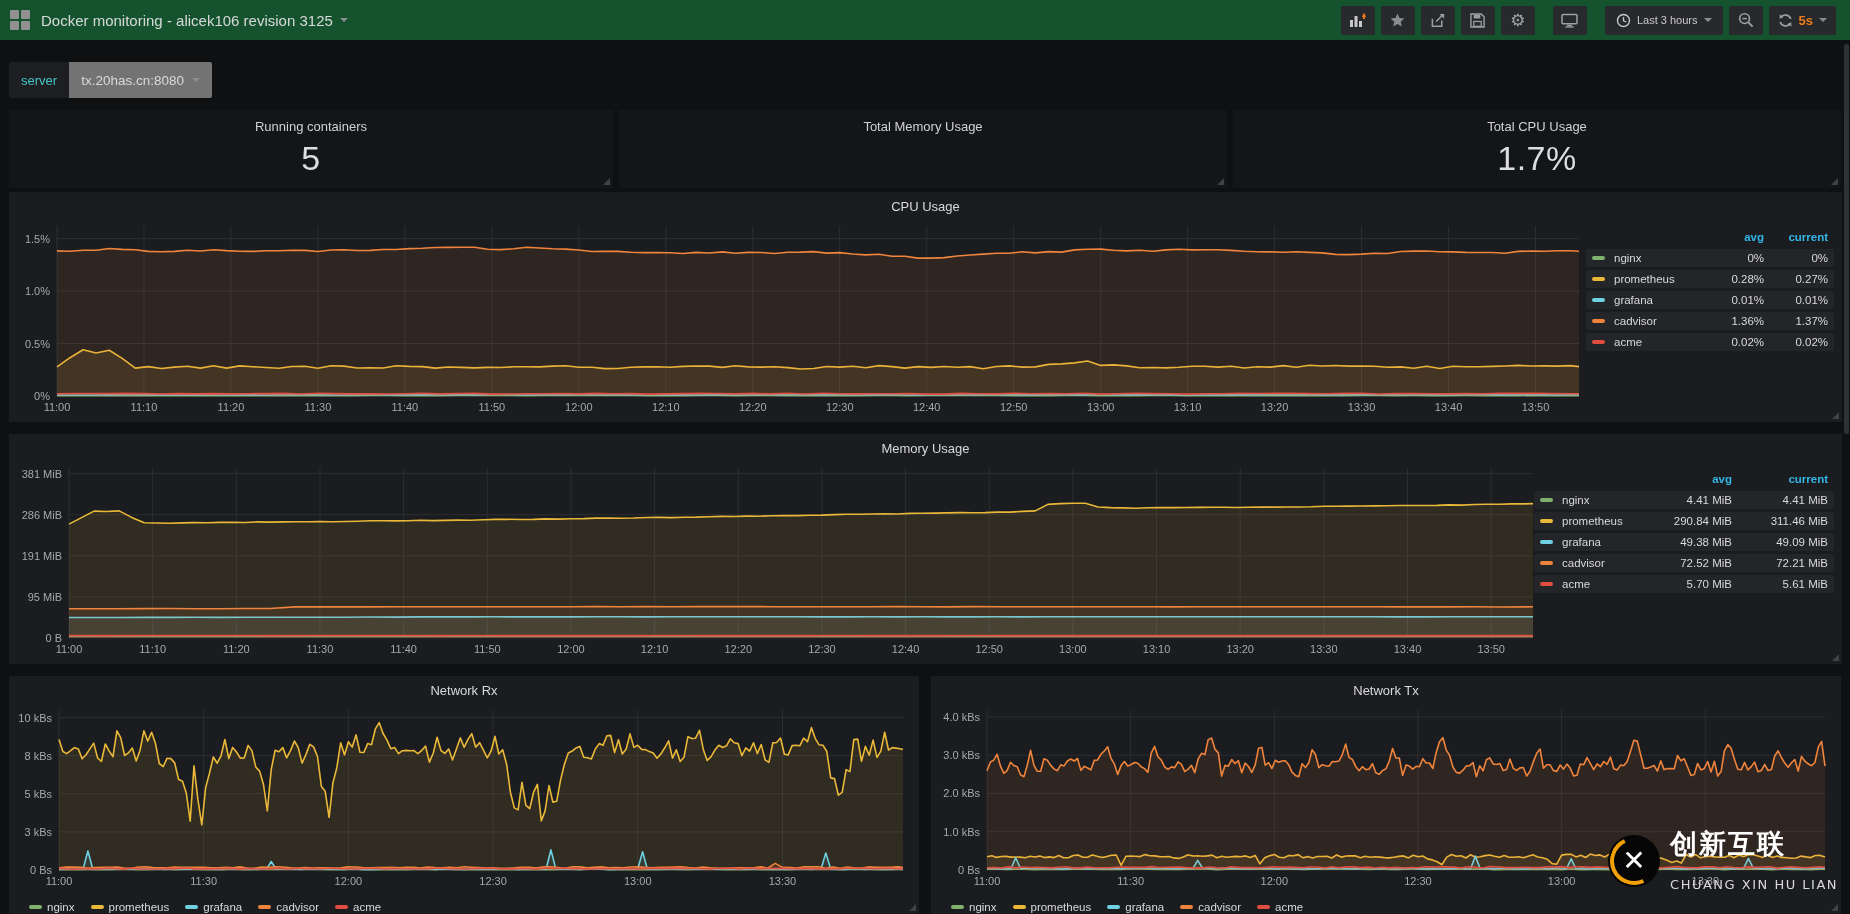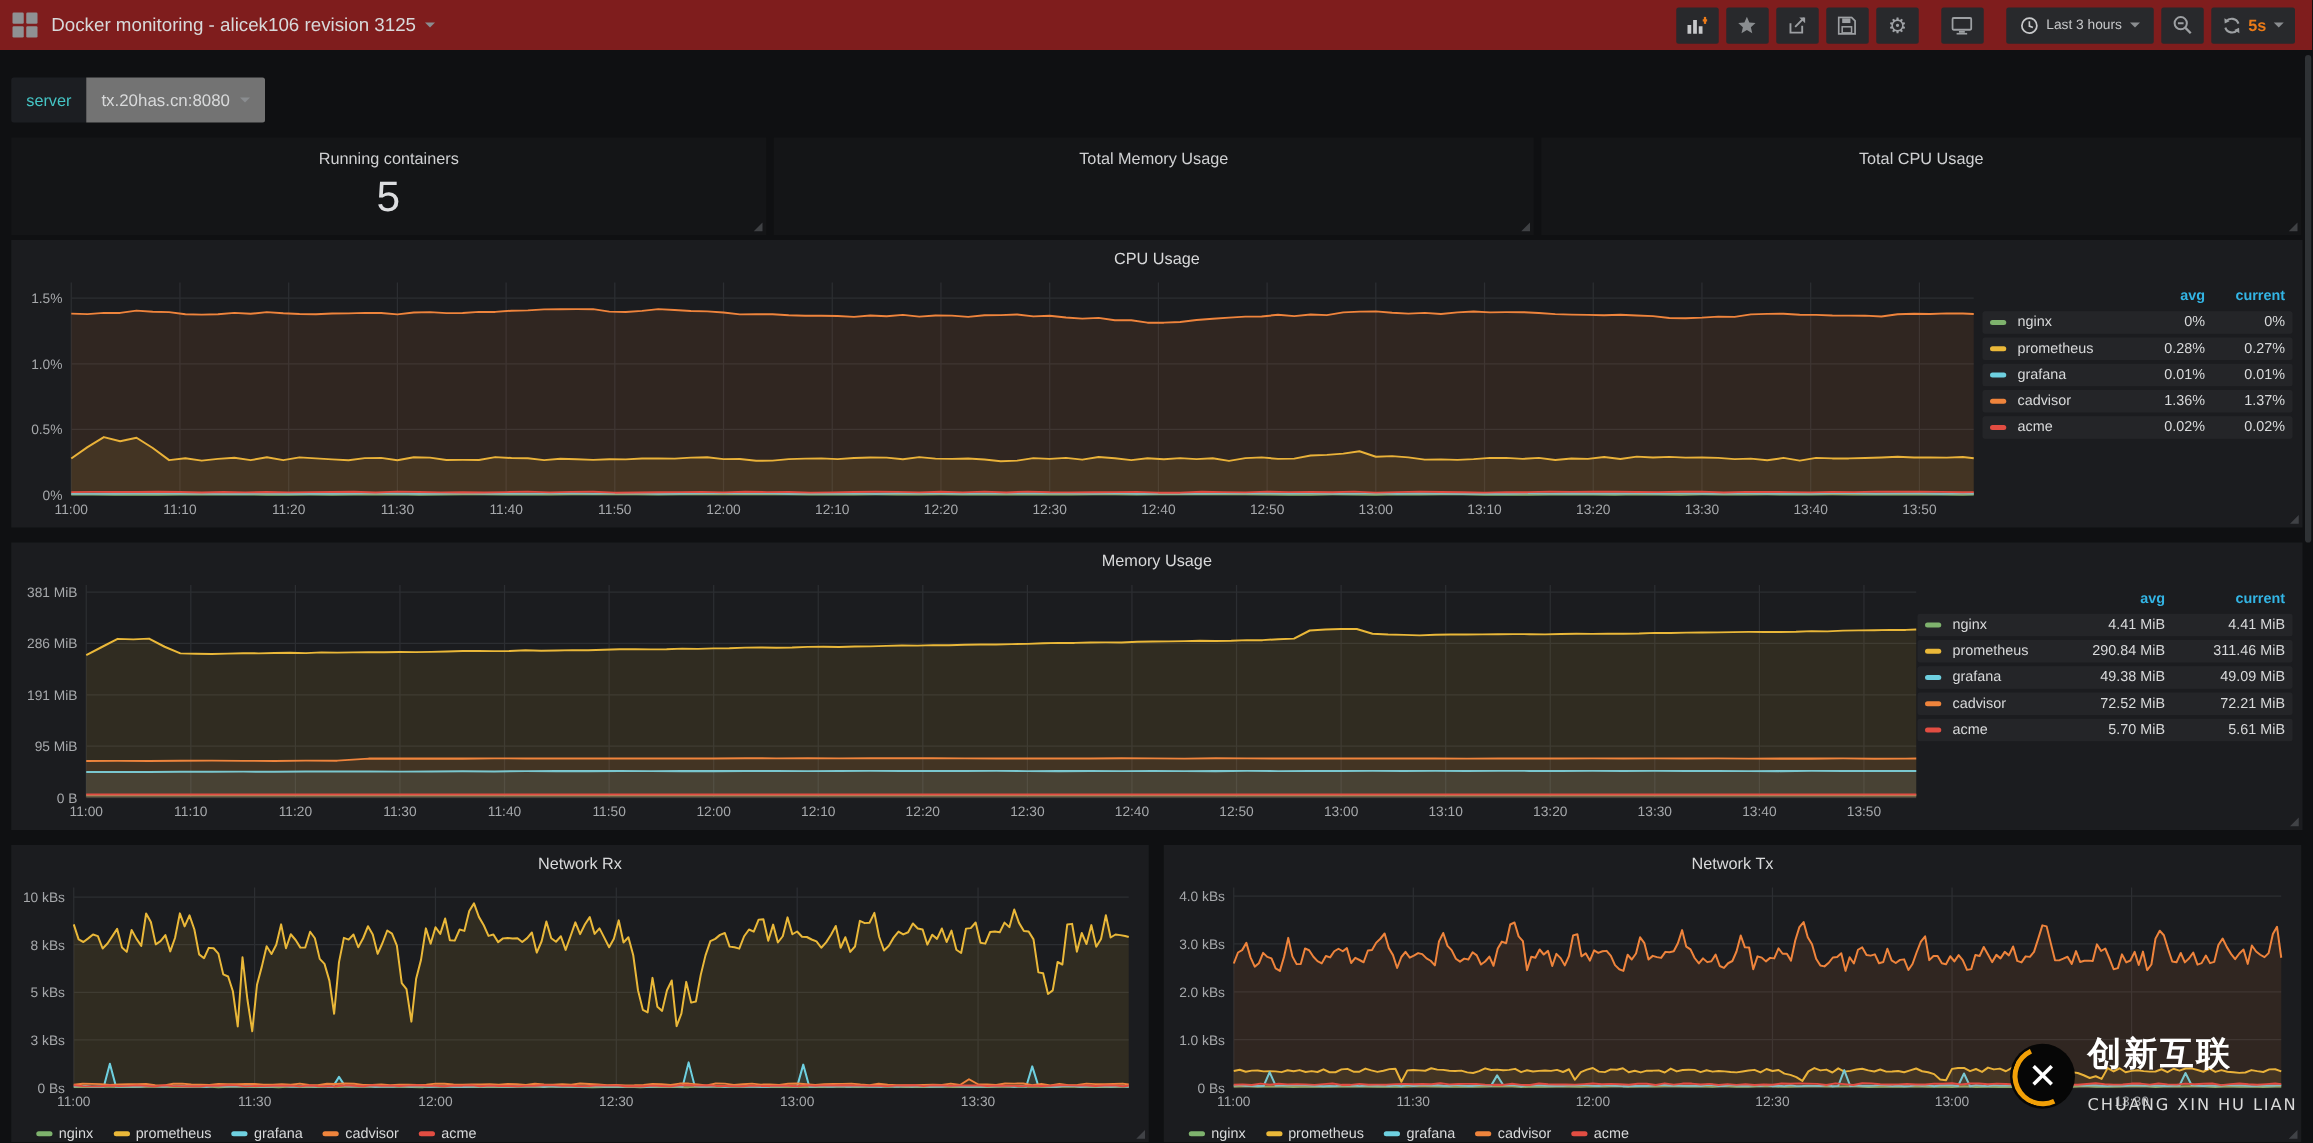--- a/index.html
+++ b/index.html
@@ -2,21 +2,21 @@
 <html><head>
 <meta charset="utf-8">
 <style>
   * { margin:0; padding:0; box-sizing:border-box; }
   html,body { background:#0f1012; }
   .screen {
     position:relative; width:1850px; height:914px; overflow:hidden;
     background:#0f1012; font-family:"Liberation Sans", sans-serif; color:#d8d9da;
   }
   
-  .navbar { position:absolute; left:0; top:0; width:1850px; height:40px; background:#7f1d1d;
+  .navbar { position:absolute; left:0; top:0; width:1850px; height:40px; background:#14532d;
             display:flex; align-items:center; justify-content:space-between; padding:0 14px 0 10px; }
   .nav-left { display:flex; align-items:center; gap:11px; }
   .grid-icon { display:grid; grid-template-columns:9px 9px; grid-template-rows:9px 9px; gap:2px; }
   .grid-icon span { background:#8f9193; border-radius:1px; }
   .nav-title { font-size:15px; color:#d8d9da; display:flex; align-items:center; gap:7px; cursor:pointer; }
   .caret { width:0; height:0; border-left:4px solid transparent; border-right:4px solid transparent;
            border-top:4px solid #8a8d90; display:inline-block; }
   .nav-right { display:flex; align-items:center; gap:6px; }
   .ibtn { min-width:34px; height:29px; background:#28292c; border-radius:2px; border:none;
           display:flex; align-items:center; justify-content:center; gap:6px; cursor:pointer;
@@ -167,20 +167,21 @@
 
   <section class="panel stat-panel" style="left:9px; top:110px; width:604px; height:78px;">
     <div class="stat-title">Running containers</div>
     <div class="stat-value">5</div>
   </section>
   <section class="panel stat-panel" style="left:619px; top:110px; width:608px; height:78px;">
     <div class="stat-title">Total Memory Usage</div>
   </section>
   <section class="panel stat-panel" style="left:1233px; top:110px; width:608px; height:78px;">
     <div class="stat-title">Total CPU Usage</div>
+    <div class="stat-value">1.7%</div>
   </section>
 
   <section class="panel" style="left:9px; top:192px; width:1833px; height:230px;">
     <div class="panel-title">CPU Usage</div>
     <div class="chart-area" id="chart-cpu" style="left:4px; top:26px; width:1574px; height:198px;">
         <svg width="1574" height="198" xmlns="http://www.w3.org/2000/svg">
           <line x1="44" y1="178" x2="1566" y2="178" stroke="#2c2e32" stroke-width="1"></line>
           <line x1="44" y1="125.53086419753086" x2="1566" y2="125.53086419753086" stroke="#2c2e32" stroke-width="1"></line>
           <line x1="44" y1="73.06172839506173" x2="1566" y2="73.06172839506173" stroke="#2c2e32" stroke-width="1"></line>
           <line x1="44" y1="20.59259259259261" x2="1566" y2="20.59259259259261" stroke="#2c2e32" stroke-width="1"></line>

